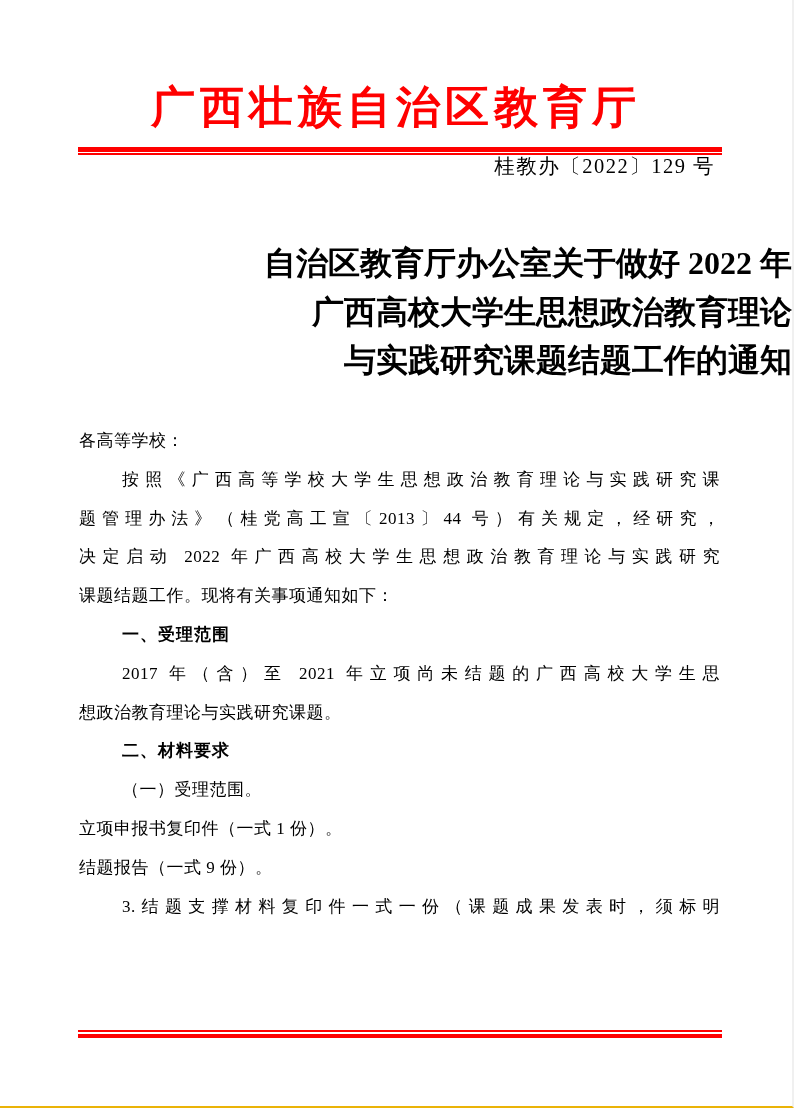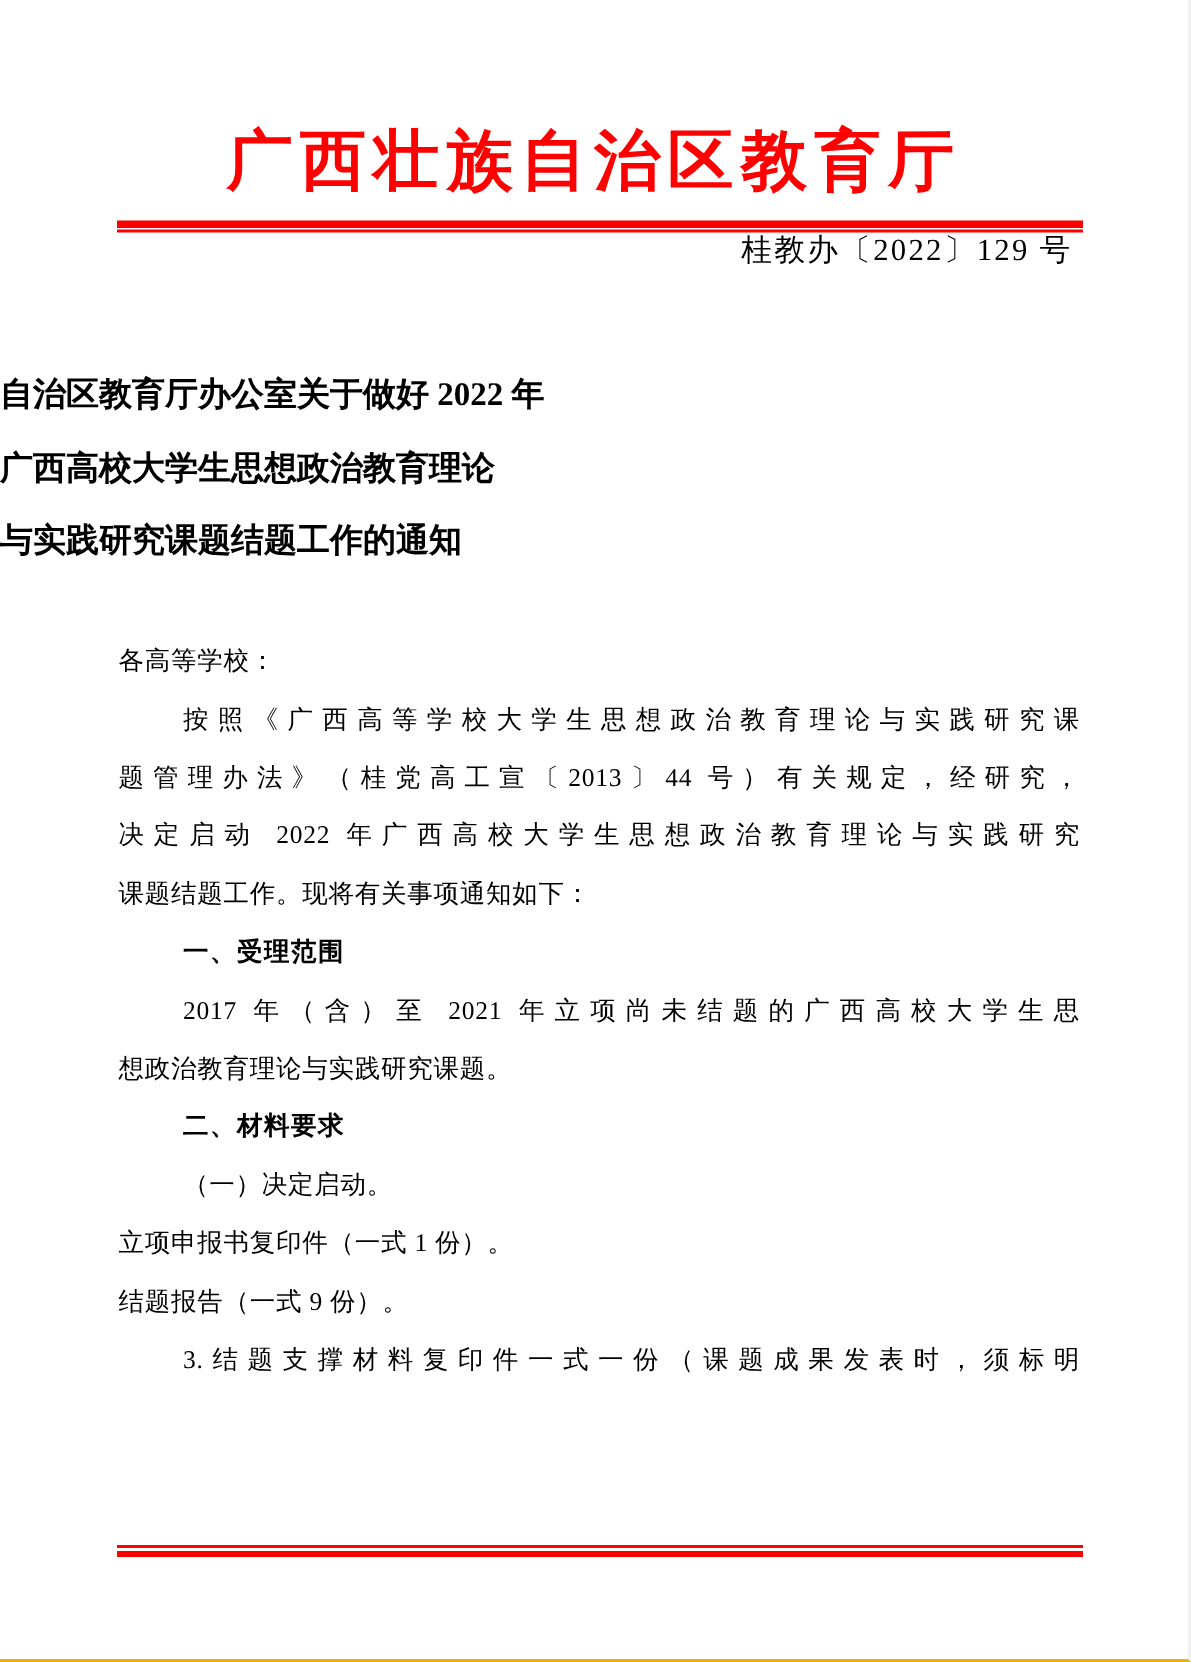--- a/index.html
+++ b/index.html
@@ -42,22 +42,22 @@
     top: 152px; right: 77px;
     font-size: 20.5px;
     letter-spacing: 1.5px;
     white-space: nowrap;
   }
 
   
   .title {
     position: absolute;
     top: 239px; left: 0; width: 100%;
-    text-align: left;
-    font-size: 22px;
+    text-align: right;
+    font-size: 32px;
     font-weight: bold;
     line-height: 48.5px;
     white-space: nowrap;
   }
   .title .tline { display: block; }
 
   
   .doc-body {
     position: absolute;
     top: 422px; left: 79px; width: 641px;
@@ -102,21 +102,21 @@
   <div class="doc-body">
     <p class="ln">各高等学校：</p>
     <p class="ln ind jf">按照《广西高等学校大学生思想政治教育理论与实践研究课</p>
     <p class="ln jf">题管理办法》（桂党高工宣〔2013〕44 号）有关规定，经研究，</p>
     <p class="ln jf">决定启动 2022 年广西高校大学生思想政治教育理论与实践研究</p>
     <p class="ln">课题结题工作。现将有关事项通知如下：</p>
     <p class="ln ind hd">一、受理范围</p>
     <p class="ln ind jf">2017 年（含）至 2021 年立项尚未结题的广西高校大学生思</p>
     <p class="ln">想政治教育理论与实践研究课题。</p>
     <p class="ln ind hd">二、材料要求</p>
-    <p class="ln ind">（一）决定启动。</p>
+    <p class="ln ind">（一）受理范围。</p>
     <p class="ln">立项申报书复印件（一式 1 份）。</p>
     <p class="ln">结题报告（一式 9 份）。</p>
     <p class="ln ind jf">3.结题支撑材料复印件一式一份（课题成果发表时，须标明</p>
   </div>
 
   <div class="rule rule-bottom">
     <div class="bar-thin"></div>
     <div class="bar-gap"></div>
     <div class="bar-thick"></div>
   </div>

